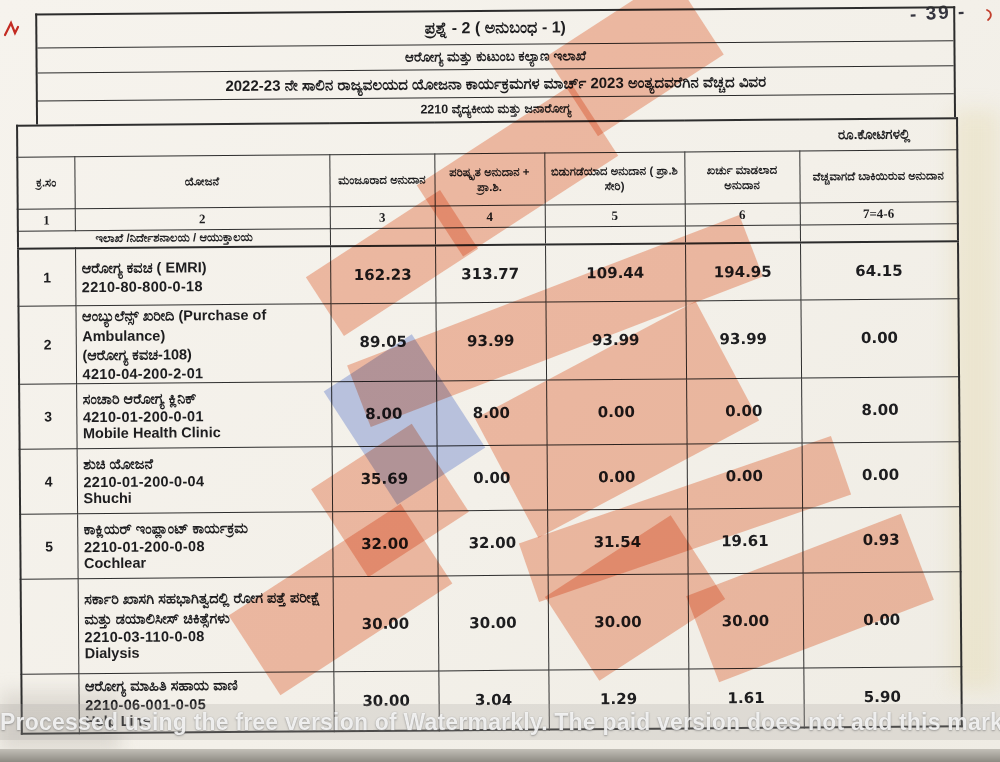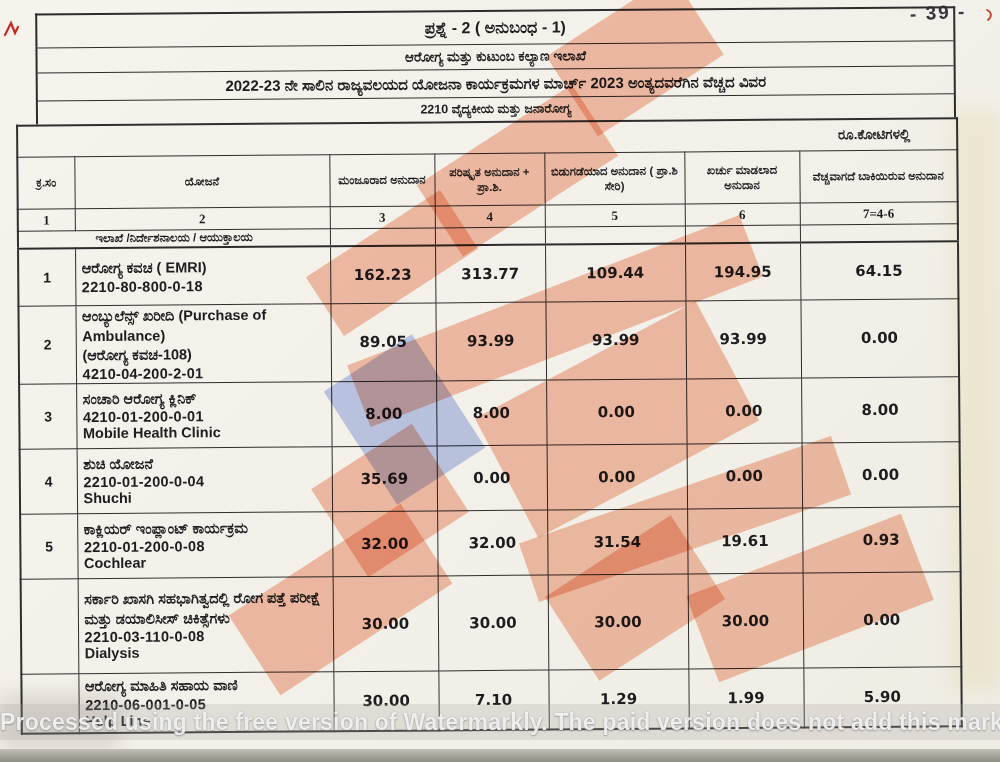--- a/index.html
+++ b/index.html
@@ -218,23 +218,23 @@
             <td class="val">0.00</td>
           </tr>
           <tr style="height: 60px;">
             <td class="sl"></td>
             <td class="scheme">
               <div class="kn">ಆರೋಗ್ಯ ಮಾಹಿತಿ ಸಹಾಯ ವಾಣಿ</div>
               <div class="code">2210-06-001-0-05</div>
               <div class="en">Help Line</div>
             </td>
             <td class="val">30.00</td>
-            <td class="val">7.10</td>
+            <td class="val">3.04</td>
             <td class="val">1.29</td>
-            <td class="val">1.99</td>
+            <td class="val">1.61</td>
             <td class="val">5.90</td>
           </tr>
         </tbody>
     </table>
   </div>
 
   <div class="wm salmon wm1"></div>
   <div class="wm salmon wm2"></div>
   <div class="wm salmon wm3"></div>
   <div class="wm salmon wm4"></div>

